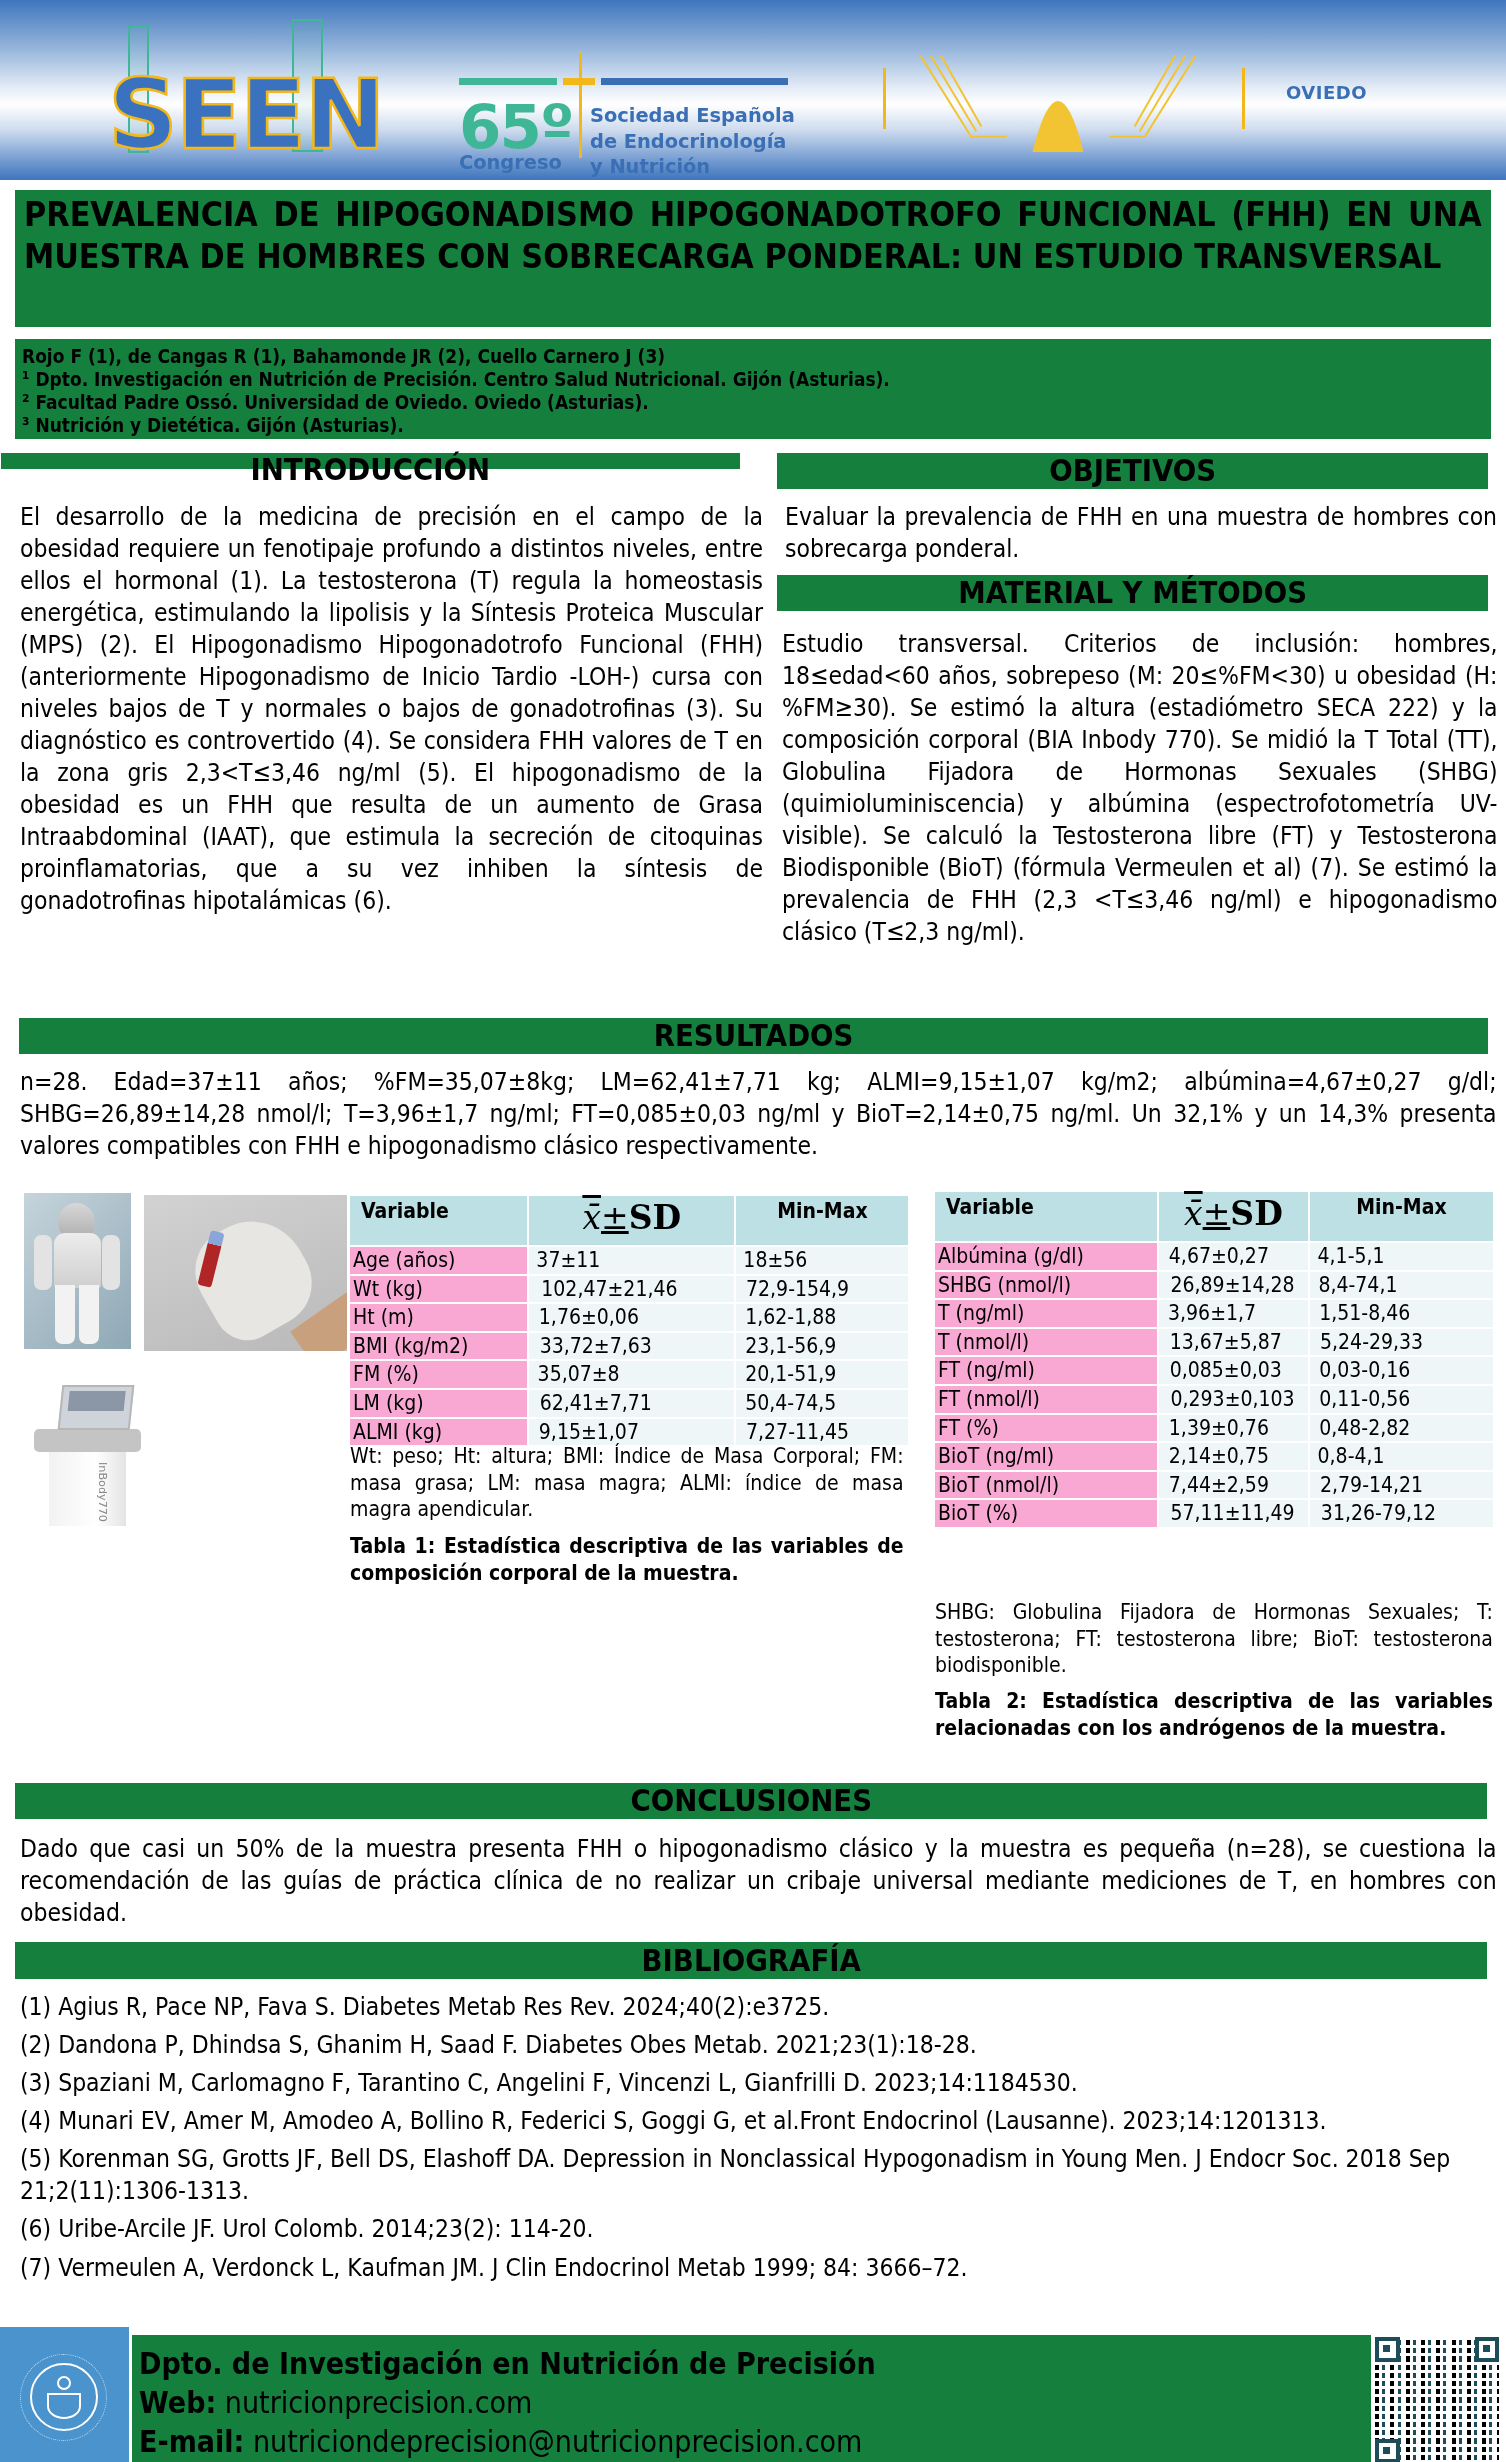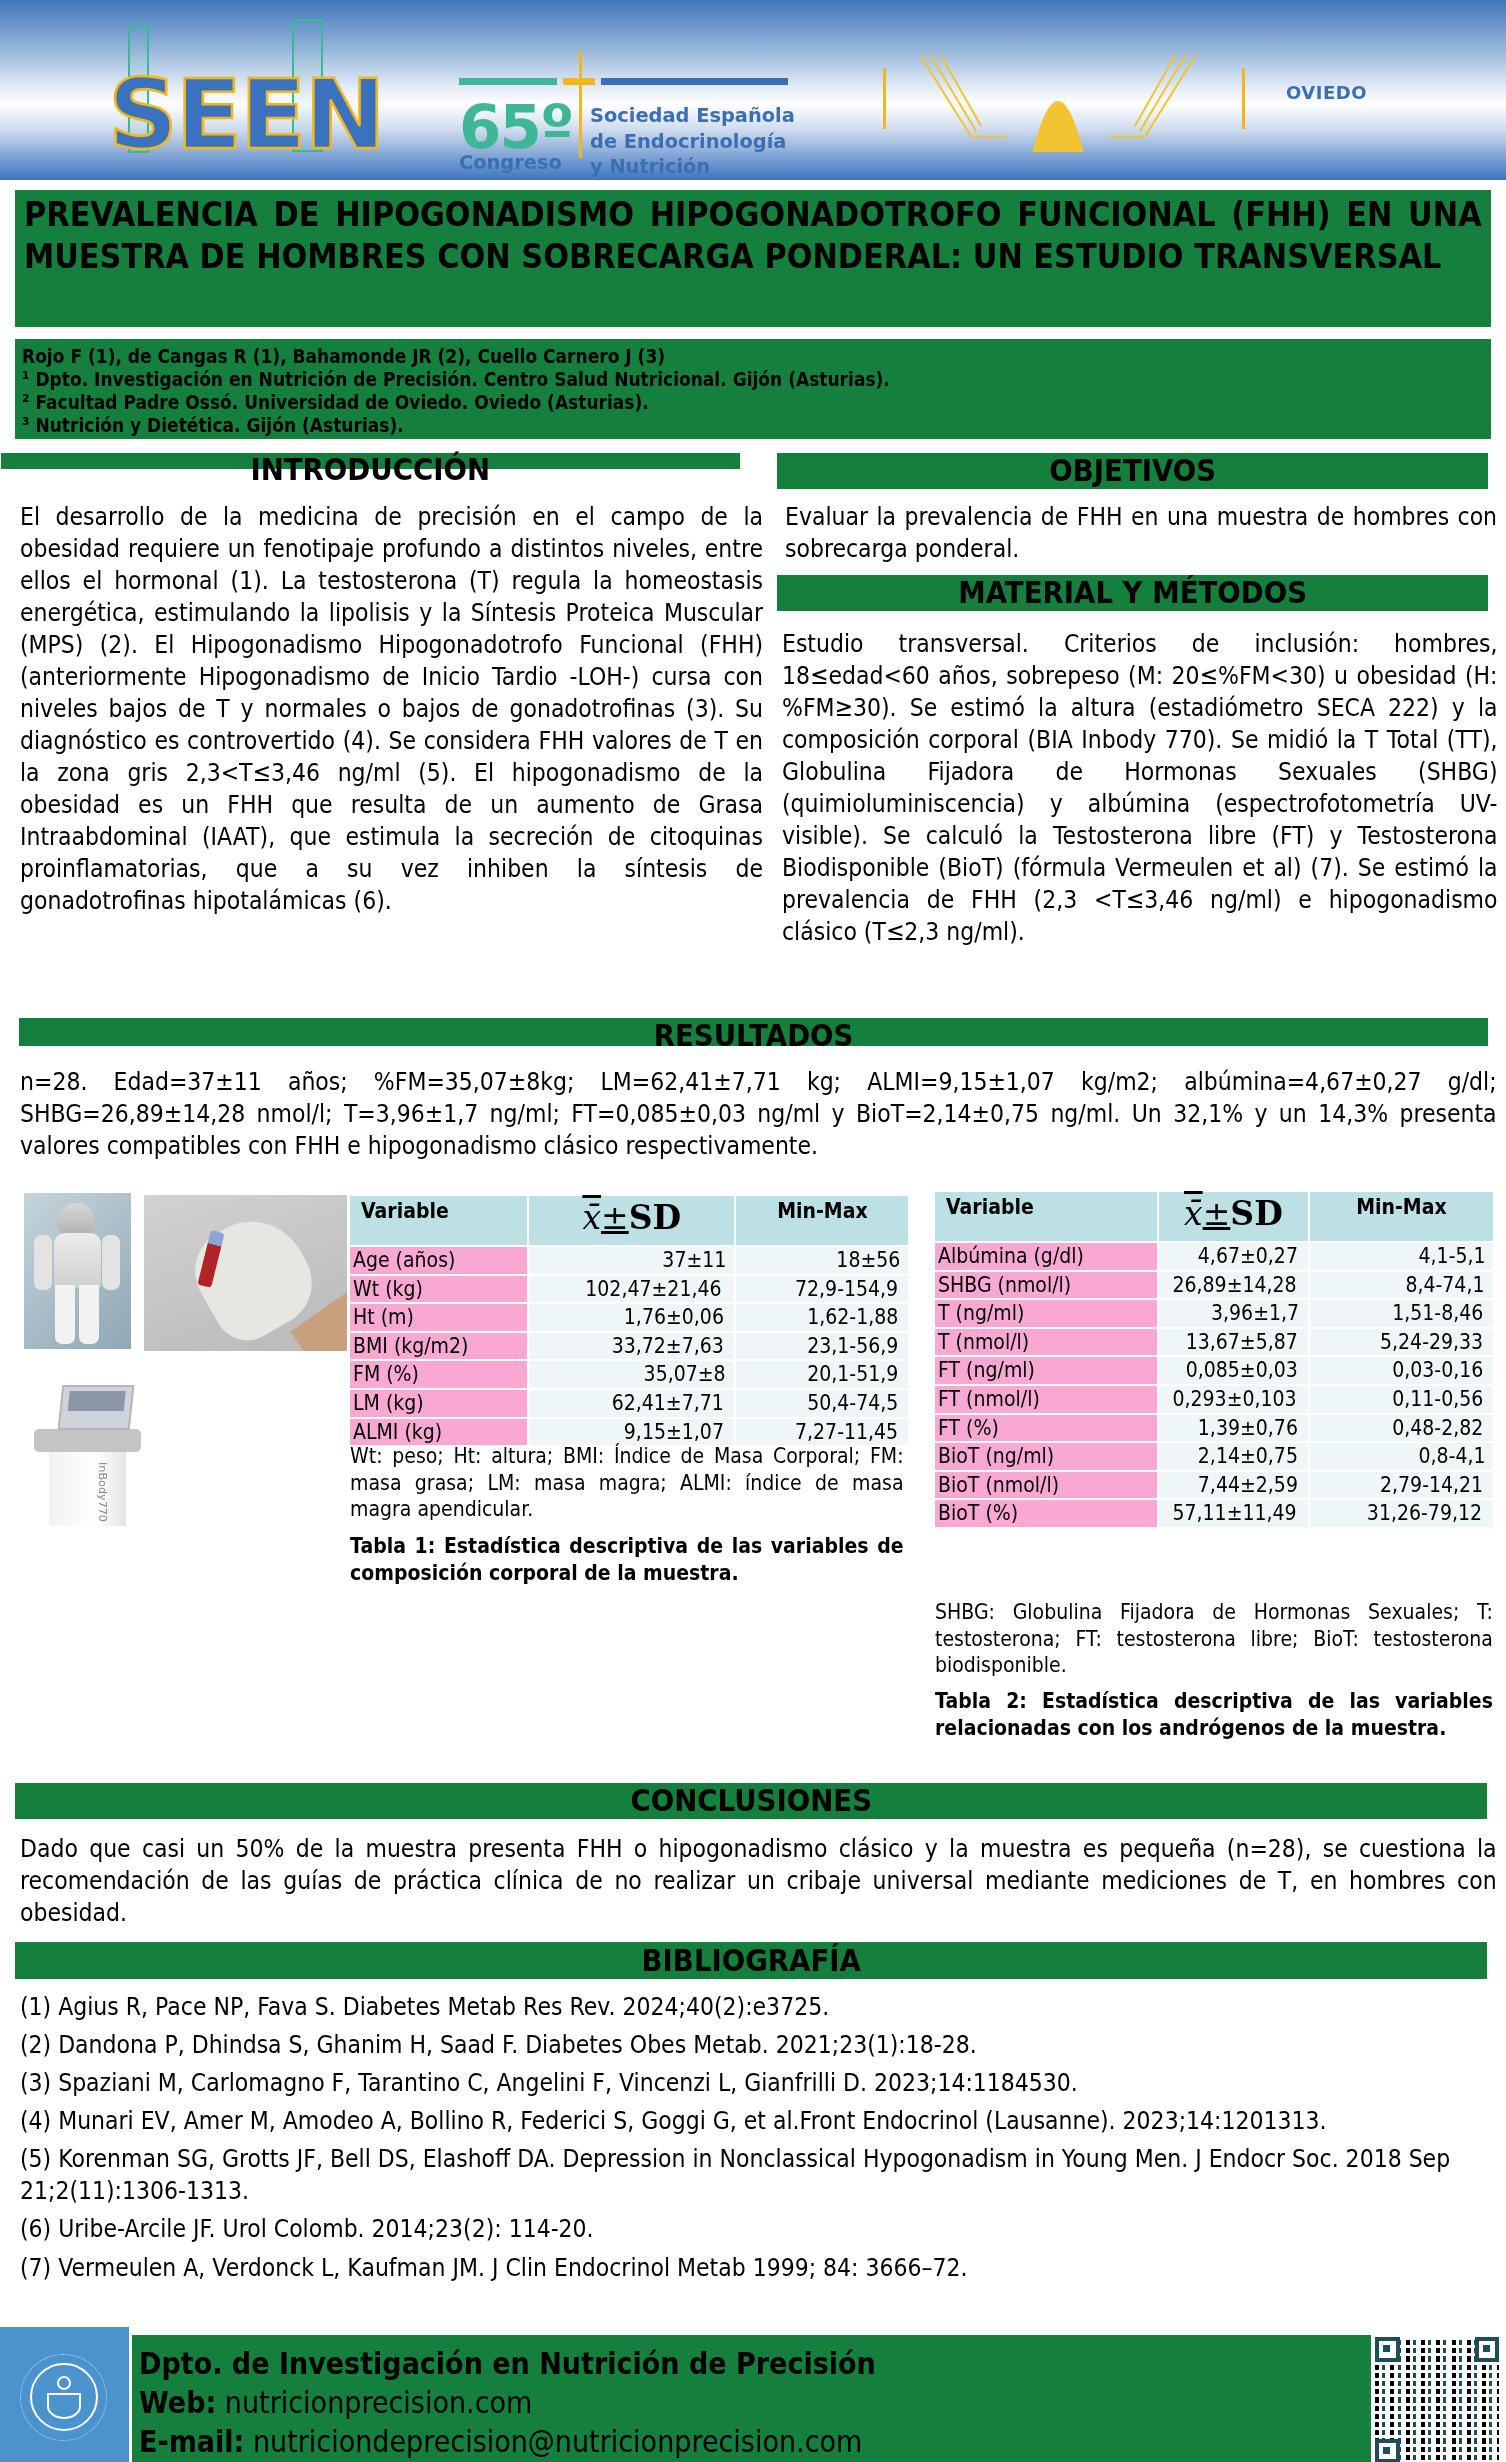--- a/index.html
+++ b/index.html
@@ -48,21 +48,21 @@
     position: absolute; font-size: 25.6px; line-height: 32px; text-align: justify;
     transform: scaleX(0.86); transform-origin: left top;
   }
 
   
   table.stats { border-collapse: separate; border-spacing: 2px; position: absolute; font-size: 21.5px; }
   table.stats th { background: #bce0e4; font-weight: bold; vertical-align: top; padding: 2px 5.1px; height: 49px; }
   table.stats th.left { text-align: left; }
   table.stats td { padding: 0 3.1px; line-height: 26.6px; vertical-align: top; }
   table.stats td.var { background: #f9a8d4; text-align: left; }
-  table.stats td.val { background: #eff6f8; text-align: right; }
+  table.stats td.val { background: #eff6f8; text-align: left; }
   .xsd { font-size: 33px; font-family: "DejaVu Serif", serif; font-weight: bold; }
   .xsd .xbar { text-decoration: overline; font-style: italic; font-weight: normal; }
   .xsd .pm { text-decoration: underline; font-weight: normal; }
   .cell-txt { display: inline-block; transform: scaleX(0.88); transform-origin: center top; }
   td.var .cell-txt { transform-origin: left top; }
   .note-text { position: absolute; font-size: 21.5px; line-height: 26.6px; text-align: justify; transform: scaleX(0.88); transform-origin: left top; }
   .caption-text { position: absolute; font-size: 21.5px; line-height: 26.6px; font-weight: bold; text-align: justify; transform: scaleX(0.88); transform-origin: left top; }
 
   
   .img-person { position: absolute; left: 23.5px; top: 1193px; width: 107px; height: 156px; background: linear-gradient(135deg, #c6d4dc, #8ea8b5); overflow: hidden; }
@@ -157,21 +157,21 @@
 <div class="sec-head teal" style="left:777px;top:453px;width:711px;height:36px;line-height:36px;">
   <span>OBJETIVOS</span>
 </div>
 <div class="body-text" style="left:785px;top:500px;width:828px;">Evaluar la prevalencia de FHH en una muestra de hombres con sobrecarga ponderal.</div>
 
 <div class="sec-head teal" style="left:777px;top:575px;width:711px;height:36px;line-height:36px;">
   <span>MATERIAL Y MÉTODOS</span>
 </div>
 <div class="body-text" style="left:782px;top:627px;width:832px;">Estudio transversal. Criterios de inclusión: hombres, 18≤edad&lt;60 años, sobrepeso (M: 20≤%FM&lt;30) u obesidad (H: %FM≥30). Se estimó la altura (estadiómetro SECA 222) y la composición corporal (BIA Inbody 770). Se midió la T Total (TT), Globulina Fijadora de Hormonas Sexuales (SHBG) (quimioluminiscencia) y albúmina (espectrofotometría UV-visible). Se calculó la Testosterona libre (FT) y Testosterona Biodisponible (BioT) (fórmula Vermeulen et al) (7). Se estimó la prevalencia de FHH (2,3 &lt;T≤3,46 ng/ml) e hipogonadismo clásico (T≤2,3 ng/ml).</div>
 
-<div class="sec-head teal" style="left:19.4px;top:1018px;width:1469px;height:28px;line-height:36px;">
+<div class="sec-head teal" style="left:19.4px;top:1018px;width:1469px;height:36px;line-height:36px;">
   <span>RESULTADOS</span>
 </div>
 <div class="body-text" style="left:20.4px;top:1065px;width:1717px;">n=28. Edad=37±11 años; %FM=35,07±8kg; LM=62,41±7,71 kg; ALMI=9,15±1,07 kg/m2; albúmina=4,67±0,27 g/dl; SHBG=26,89±14,28 nmol/l; T=3,96±1,7 ng/ml; FT=0,085±0,03 ng/ml y BioT=2,14±0,75 ng/ml. Un 32,1% y un 14,3% presenta valores compatibles con FHH e hipogonadismo clásico respectivamente.</div>
 
 <div class="img-person">
   <div class="head"></div>
     <div class="arm-l"></div>
     <div class="arm-r"></div>
     <div class="torso"></div>
     <div class="leg-l"></div>

